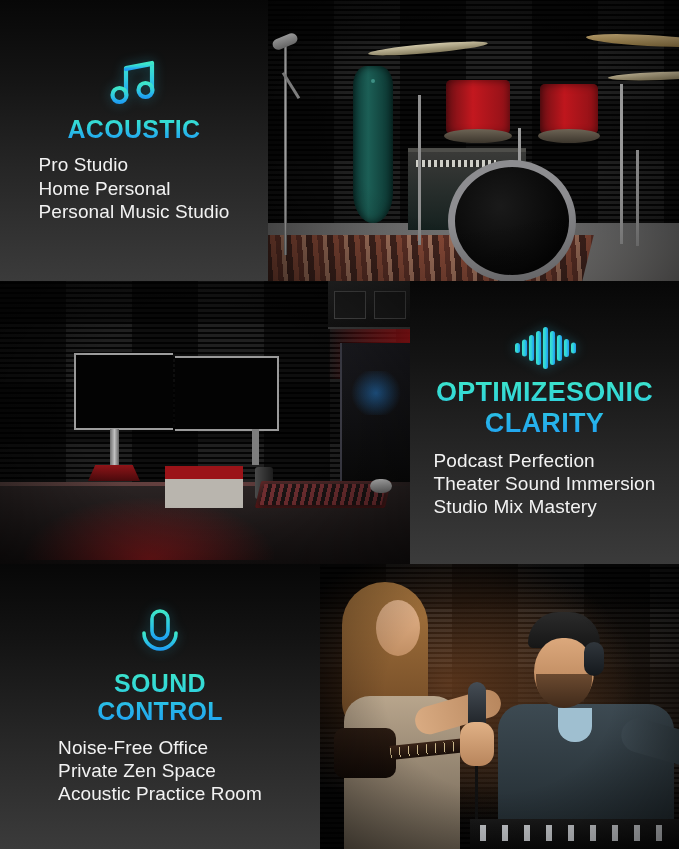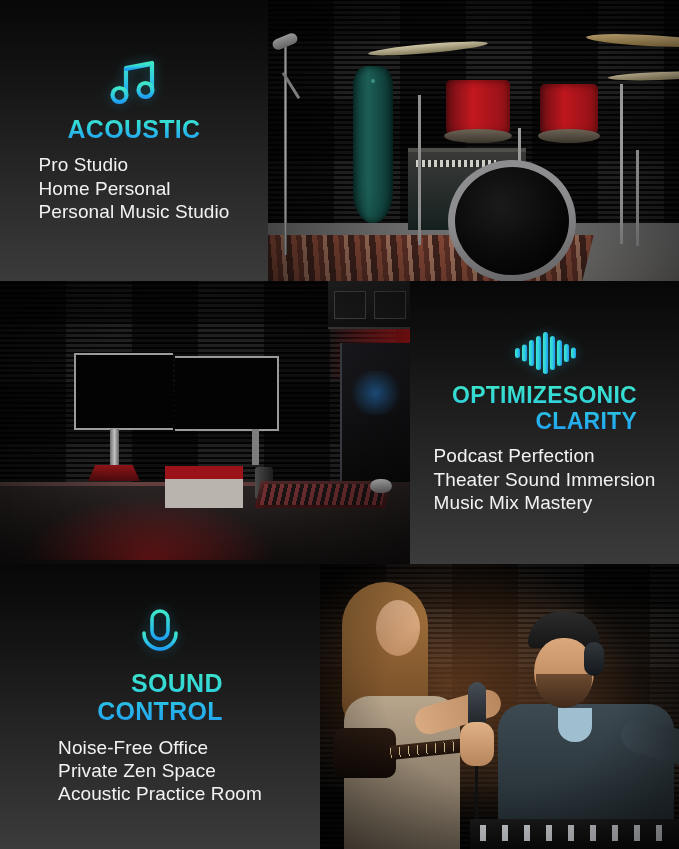--- a/index.html
+++ b/index.html
@@ -42,33 +42,33 @@
 
   .icon-wrap {
     display:flex;
     align-items:center;
     justify-content:center;
     margin-bottom:7px;
     filter:drop-shadow(0 0 6px rgba(40,190,220,.35));
   }
 
   .headline {
-    text-align:right;
+    text-align:center;
     font-weight:700;
     letter-spacing:.012em;
     line-height:1.14;
     background-image:linear-gradient(to bottom,#3ee6c8 0%,#32d7d8 34%,#27b4ea 70%,#1f9ff2 100%);
     -webkit-background-clip:text;
     background-clip:text;
     color:transparent;
     -webkit-text-fill-color:transparent;
     margin-bottom:10px;
   }
   .headline-1 { font-size:25px; }
-  .headline-2 { font-size:23px;text-decoration:underline; }
+  .headline-2 { font-size:27px;text-decoration:underline; }
   .headline-3 { font-size:25px; }
 
   .sublist {
     text-align:left;
     color:#f2f2f2;
     font-size:19px;
     line-height:1.22;
     font-weight:400;
     letter-spacing:.005em;
   }
@@ -337,21 +337,21 @@
           <rect x="57" y="16.5" width="5" height="11" rx="2.5" fill="url(#gW)"></rect>
         </svg>
       </div>
       <div class="headline headline-2">
         <div>OPTIMIZESONIC</div>
         <div>CLARITY</div>
       </div>
       <div class="sublist">
         <div>Podcast Perfection</div>
         <div>Theater Sound Immersion</div>
-        <div>Music Mix Mastery</div>
+        <div>Studio Mix Mastery</div>
       </div>
     </div>
   </div>
 
   <div class="row row-3">
 
     <div class="panel panel-3">
       <div class="icon-wrap">
         <svg width="46" height="54" viewBox="0 0 46 54" fill="none">
           <defs>

